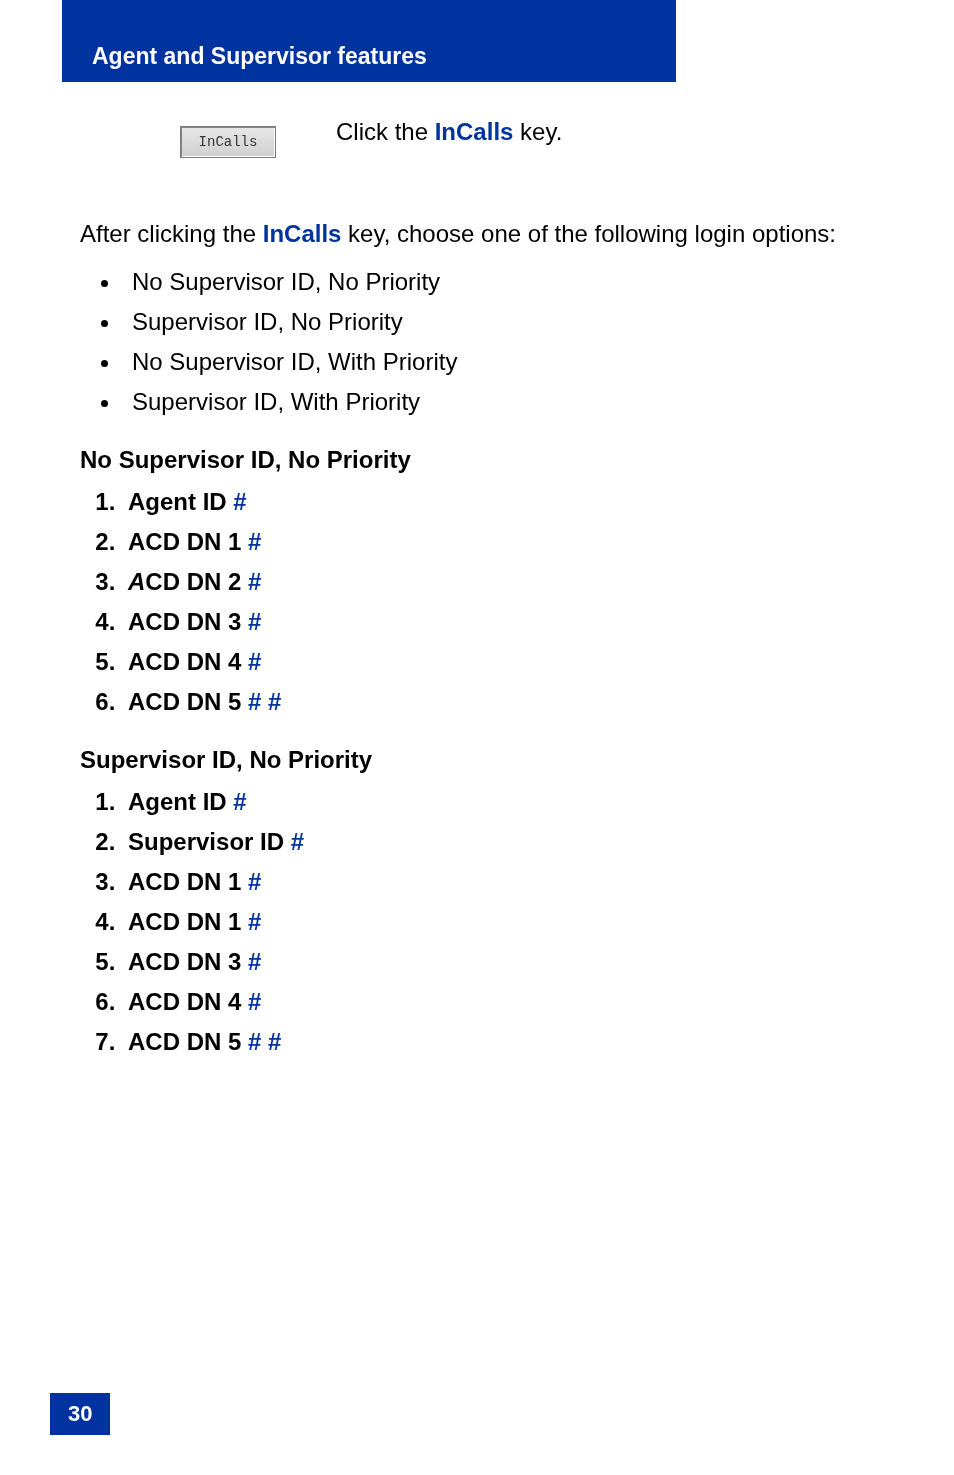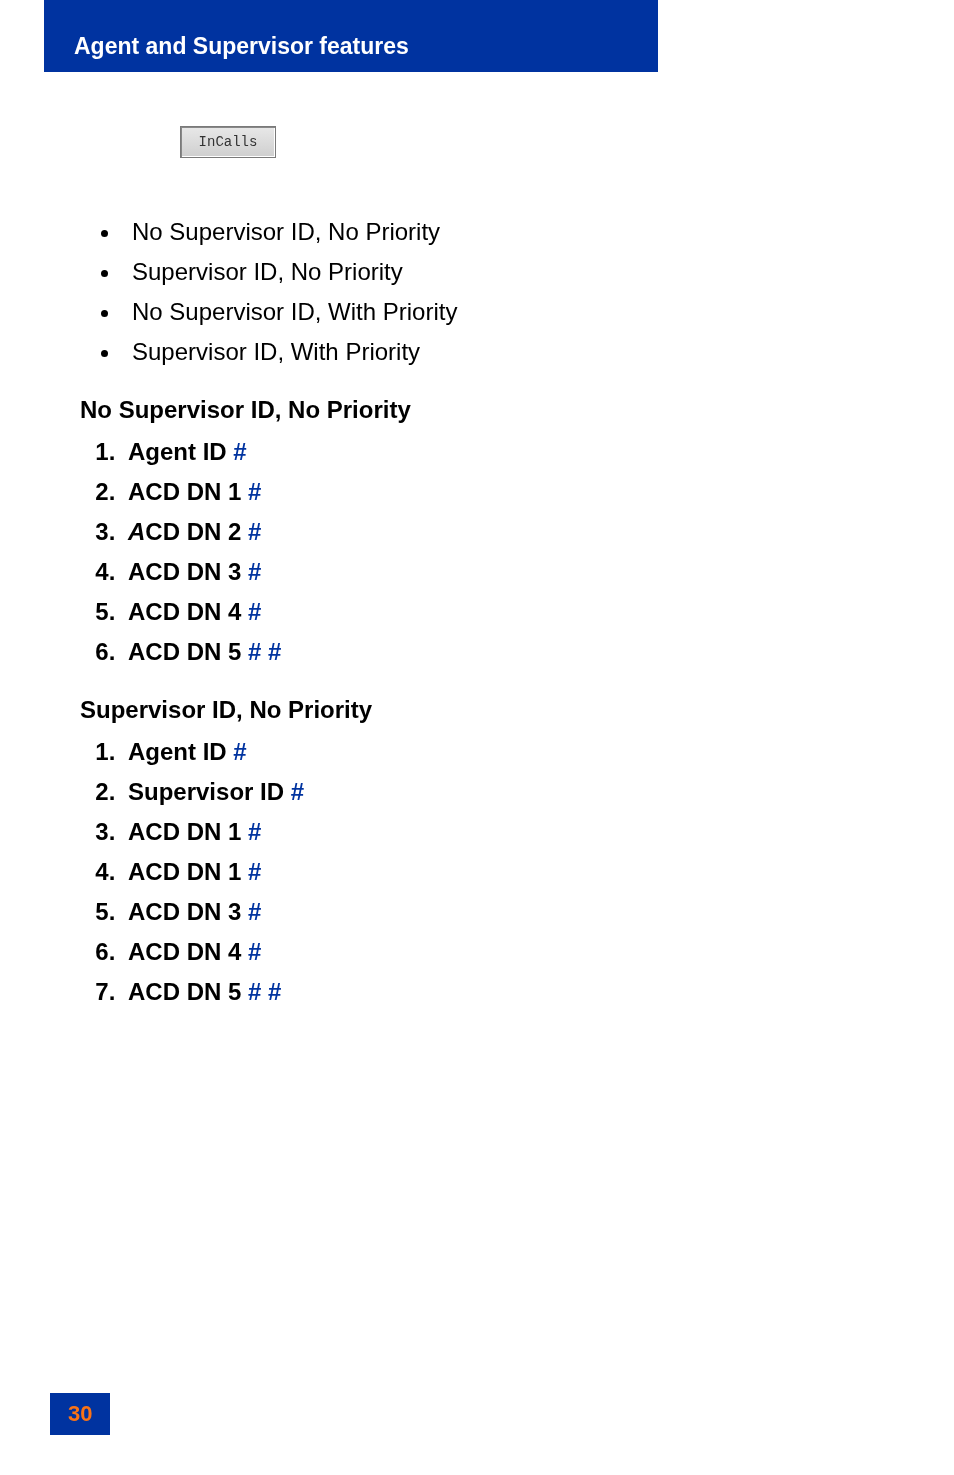--- a/index.html
+++ b/index.html
@@ -1,51 +1,57 @@
 <!DOCTYPE html>
 <html><head>
 <meta charset="utf-8">
 <style>
   * { box-sizing: border-box; margin: 0; padding: 0; }
   html, body { width: 954px; height: 1475px; background: #fff; font-family: Arial, Helvetica, sans-serif; color: #000; }
   .page { position: relative; width: 954px; height: 1475px; }
-  .header-band { position: absolute; top: 0; left: 44px; width: 614px; background: #0033a0; color: #fff; height: 72px; }
+  .header-band { position: absolute; top: 0; left: 62px; width: 614px; background: #0033a0; color: #fff; height: 82px; }
   .header-text { position: absolute; bottom: 12px; left: 30px; font-weight: bold; font-size: 23px; }
   .content { position: absolute; top: 118px; left: 80px; right: 80px; }
   h2.sub { font-weight: bold; font-size: 24px; margin-bottom: 38px; }
   .two-col { display: flex; align-items: flex-start; gap: 60px; margin-bottom: 60px; }
   .btn-img { width: 96px; height: 32px; border: 1px solid #7a7a7a; background: linear-gradient(#e8e8e8,#cfcfcf); display: flex; align-items: center; justify-content: center; font-family: "Courier New", monospace; font-size: 14px; color: #333; box-shadow: 1px 1px 0 #888 inset, -1px -1px 0 #fff inset; margin-top:8px; margin-left:100px;}
   .two-col .txt { font-size: 24px; }
   .blue-link { color: #0033a0; font-weight: bold; }
   p.body { font-size: 24px; line-height: 1.35; margin-bottom: 18px; }
   ul.bul { list-style: disc; font-size: 24px; margin-left: 42px; margin-bottom: 30px; }
   ul.bul li { margin-bottom: 12px; padding-left:10px;}
   h3.sec { font-weight: bold; font-size: 24px; margin-top: 10px; margin-bottom: 14px; }
   ol.num { list-style: decimal; font-size: 24px; margin-left: 42px; margin-bottom: 30px; }
   ol.num li { margin-bottom: 12px; padding-left: 6px; font-weight: bold; }
   .nav { color: #0033a0; }
-  .footer-band { position: absolute; left: 50px; bottom: 40px; background: #0033a0; color: #f97316; font-weight: bold; font-size: 22px; padding: 8px 18px; }
+  .footer-band { position: absolute; left: 50px; bottom: 40px; background: #0033a0; color: #ffffff; font-weight: bold; font-size: 22px; padding: 8px 18px; }
   .italic-a { font-style: italic; }
 </style>
 </head>
 <body>
 
 <div class="page">
 
   <div class="header-band">
     <div class="header-text">Agent and Supervisor features</div>
   </div>
 
   <div class="content">
 
 
     <div class="two-col">
       <div class="btn-img">InCalls</div>
+      <div class="txt">
+        <span>Click the </span><span class="blue-link">InCalls</span><span> key.</span>
+      </div>
     </div>
 
+    <p class="body">
+      <span>After clicking the </span><span class="blue-link">InCalls</span><span> key, choose one of the following login options:</span>
+    </p>
 
     <ul class="bul">
       <li>No Supervisor ID, No Priority</li>
       <li>Supervisor ID, No Priority</li>
       <li>No Supervisor ID, With Priority</li>
       <li>Supervisor ID, With Priority</li>
     </ul>
 
     <h3 class="sec">No Supervisor ID, No Priority</h3>
     <ol class="num" id="ol1">

